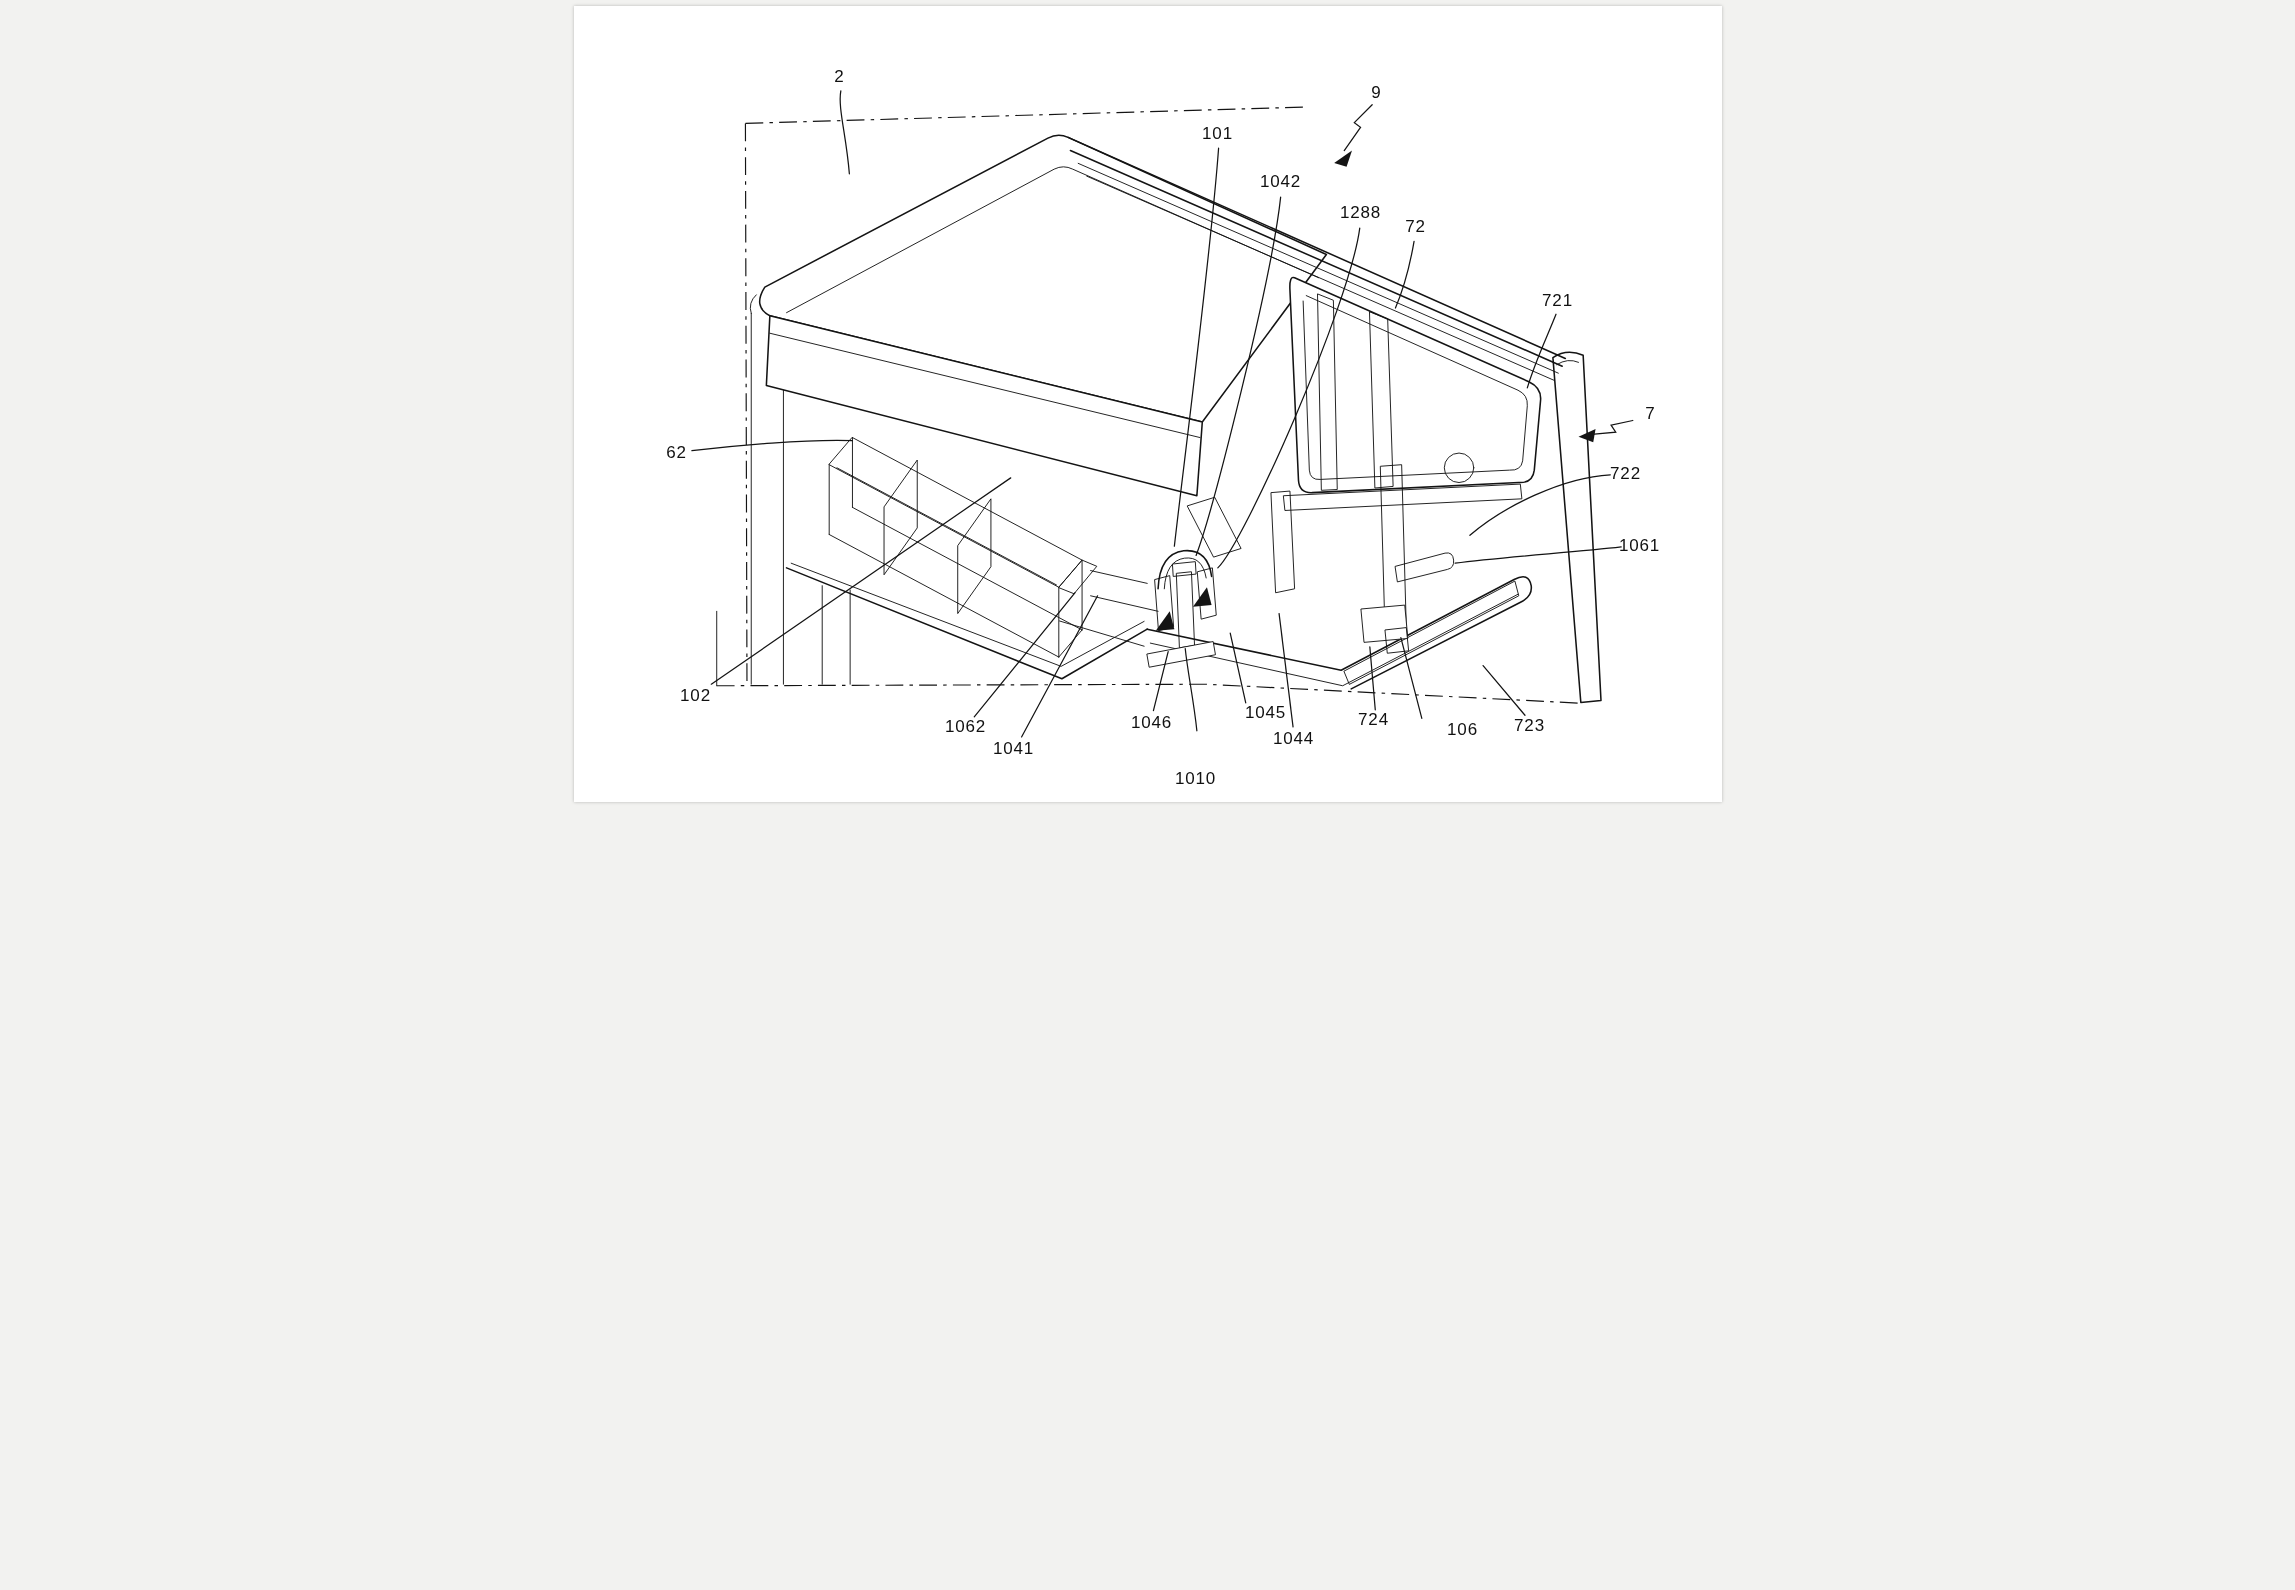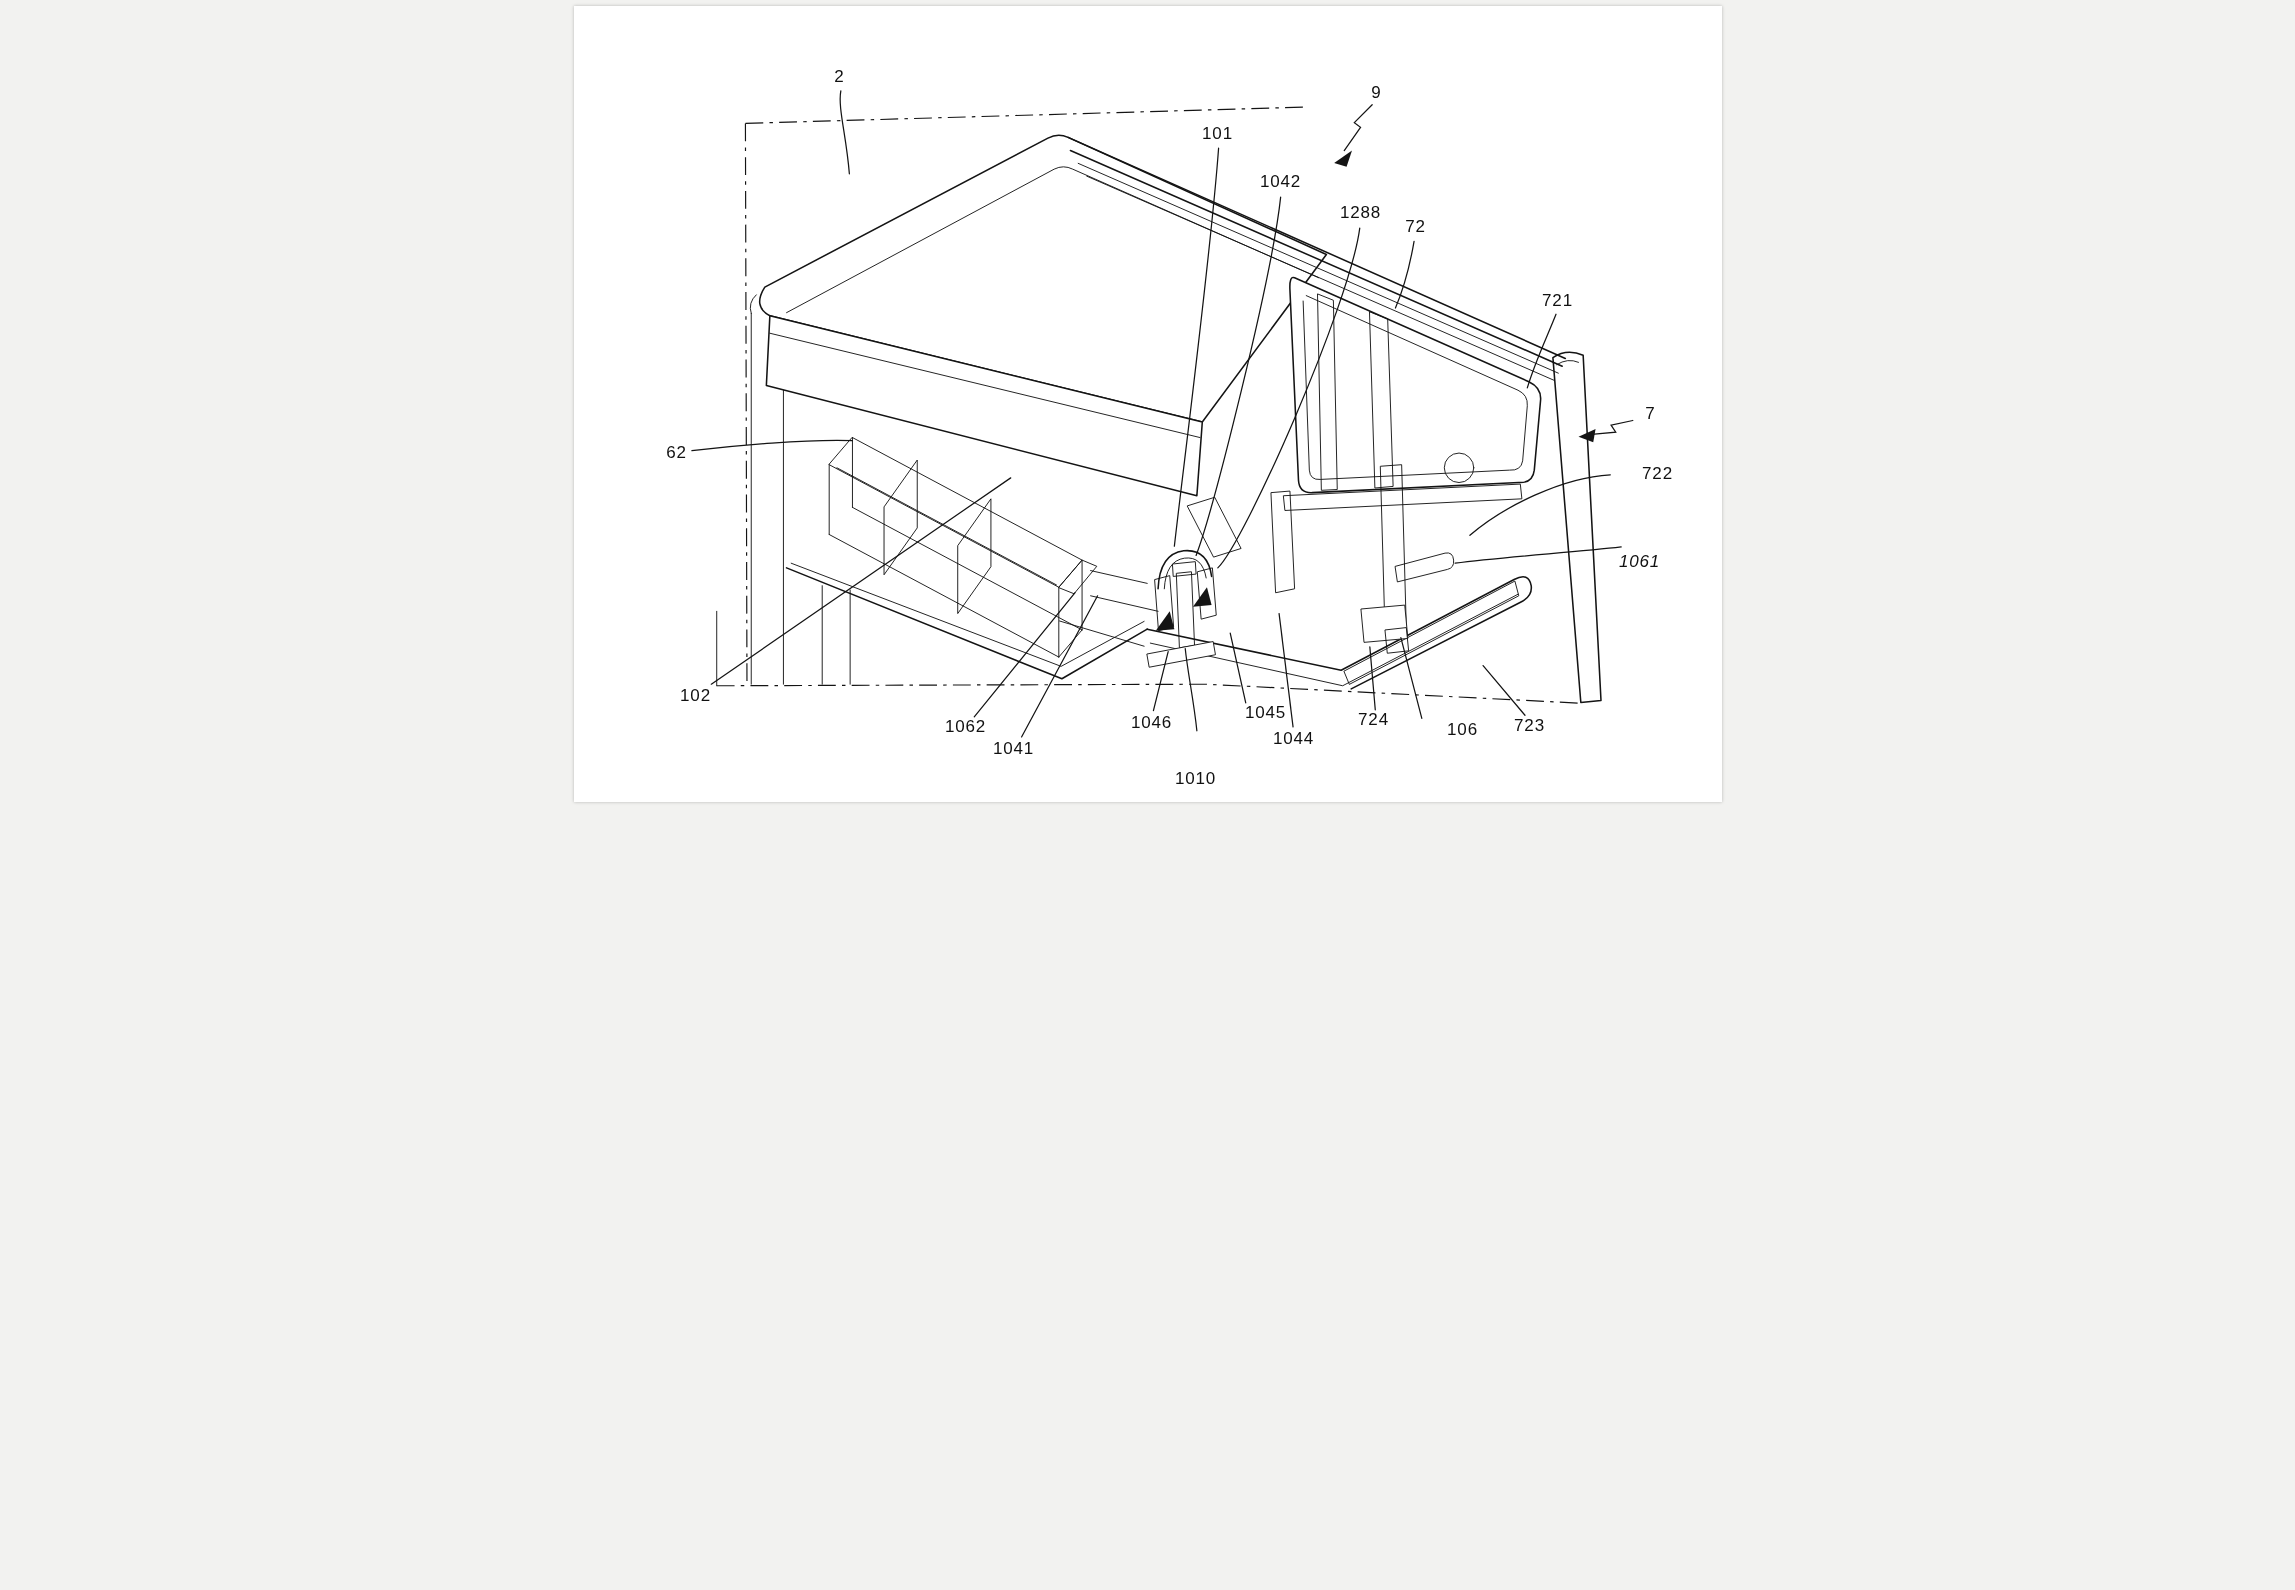--- a/index.html
+++ b/index.html
@@ -165,22 +165,22 @@
 
   <div id="labels-layer">
       <div class="ref-label" style="left: 266px; top: 71px;">2</div>
       <div class="ref-label" style="left: 803px; top: 87px;">9</div>
       <div class="ref-label" style="left: 644px; top: 128px;">101</div>
       <div class="ref-label" style="left: 707px; top: 176px;">1042</div>
       <div class="ref-label" style="left: 787px; top: 207px;">1288</div>
       <div class="ref-label" style="left: 842px; top: 221px;">72</div>
       <div class="ref-label" style="left: 984px; top: 295px;">721</div>
       <div class="ref-label" style="left: 1077px; top: 408px;">7</div>
-      <div class="ref-label" style="left: 1052px; top: 468px; margin-left: 32px;">722</div>
-      <div class="ref-label" style="left: 1066px; top: 556px; font-style: italic;">1061</div>
+      <div class="ref-label" style="left: 1052px; top: 468px;">722</div>
+      <div class="ref-label" style="left: 1066px; top: 540px;">1061</div>
       <div class="ref-label" style="left: 103px; top: 447px;">62</div>
       <div class="ref-label" style="left: 122px; top: 690px;">102</div>
       <div class="ref-label" style="left: 392px; top: 721px; text-align: center;">1062</div>
       <div class="ref-label" style="left: 440px; top: 743px;">1041</div>
       <div class="ref-label" style="left: 578px; top: 717px;">1046</div>
       <div class="ref-label" style="left: 622px; top: 773px;">1010</div>
       <div class="ref-label" style="left: 664px; top: 707px; margin-left: 28px;">1045</div>
       <div class="ref-label" style="left: 720px; top: 733px;">1044</div>
       <div class="ref-label" style="left: 800px; top: 714px;">724</div>
       <div class="ref-label" style="left: 849px; top: 724px; margin-left: 40px;">106</div>

